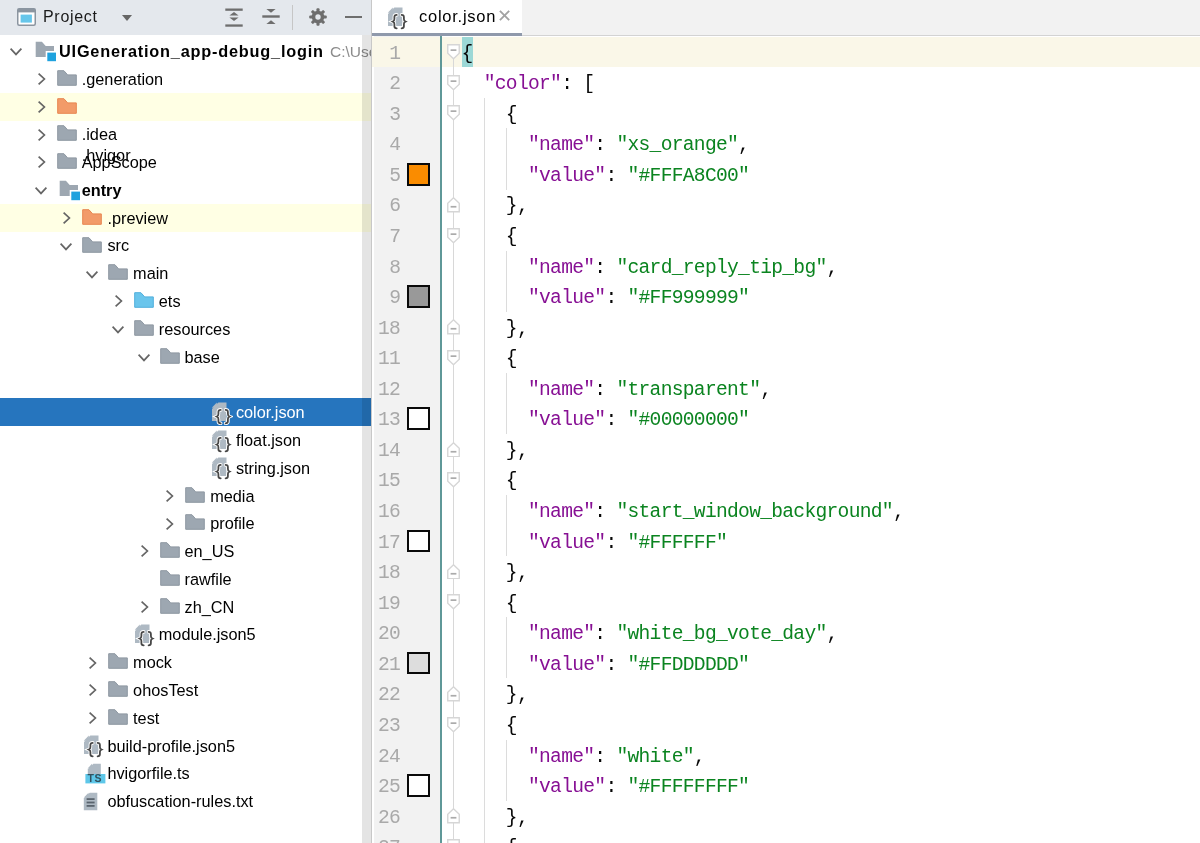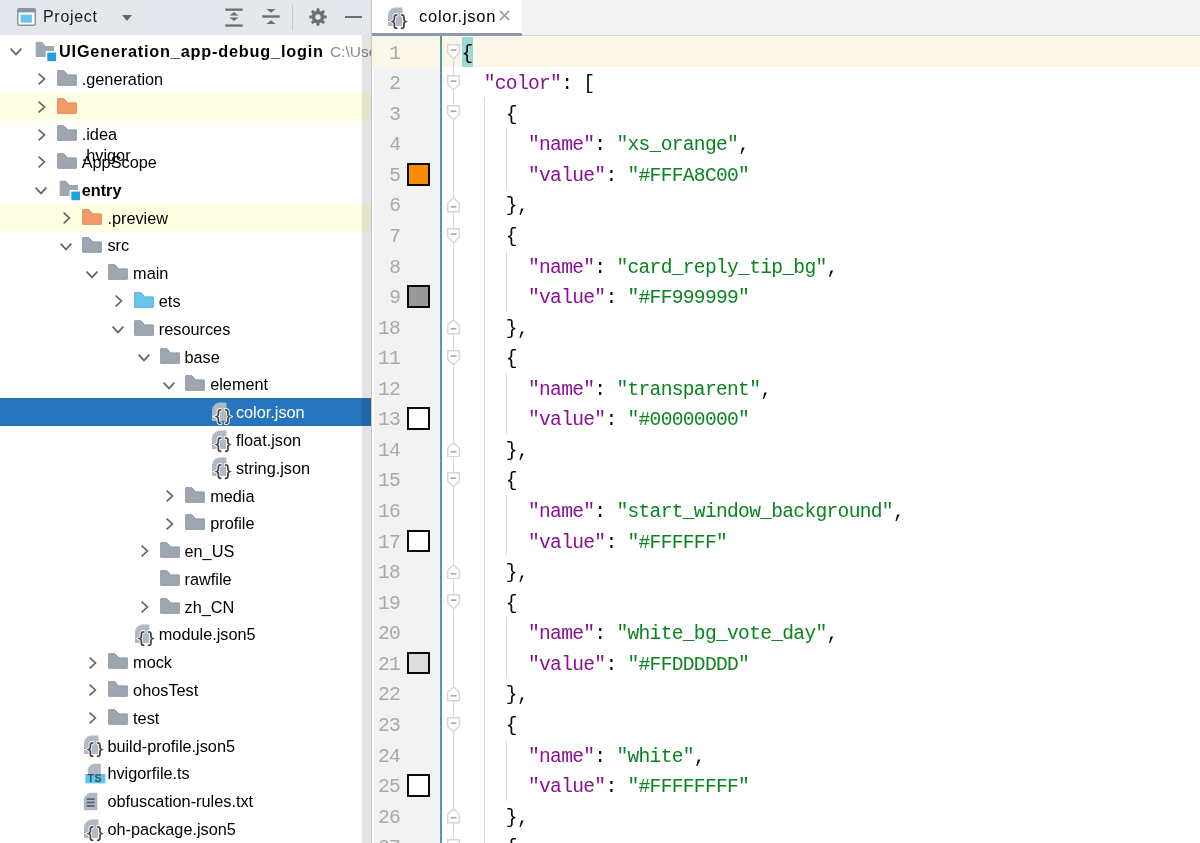--- a/index.html
+++ b/index.html
@@ -154,29 +154,20 @@
       </div>
       <div class="trow" style="top:342.8px;">
         <span class="chv" style="left:136.5px"><svg width="14" height="14" viewBox="0 0 14 14" style="">
             <path d="M1.6,4.6 L7,10.4 L12.4,4.6" fill="none" stroke="#656565" stroke-width="1.7"></path>
           </svg></span>
         <span class="ticn" style="left:159.5px;top:4.9px"><svg width="20" height="16" viewBox="0 0 20 16" style="">
             <path d="M0.7,15.3 V0.7 H6.9 L10.7,4.9 H19.3 V15.3 Z" fill="#9DA7B1" stroke="#8E98A2" stroke-width="1"></path>
           </svg></span>
         <span class="tlbl" style="left:184.5px;">base</span>
       </div>
-      <div class="trow" style="top:370.6px;">
-        <span class="chv" style="left:162.2px"><svg width="14" height="14" viewBox="0 0 14 14" style="">
-            <path d="M1.6,4.6 L7,10.4 L12.4,4.6" fill="none" stroke="#656565" stroke-width="1.7"></path>
-          </svg></span>
-        <span class="ticn" style="left:185.2px;top:4.9px"><svg width="20" height="16" viewBox="0 0 20 16" style="">
-            <path d="M0.7,15.3 V0.7 H6.9 L10.7,4.9 H19.3 V15.3 Z" fill="#9DA7B1" stroke="#8E98A2" stroke-width="1"></path>
-          </svg></span>
-        <span class="tlbl" style="left:210.2px;">element</span>
-      </div>
       <div class="trow" style="top:398.4px;background:#2675BE;">
         <span class="ticn" style="left:211.4px;top:3.4px"><svg width="22" height="23" viewBox="0 0 22 23" style="">
             <path d="M0.8,5.8 L5.8,0.5 L5.8,5.8 Z" fill="#AEB9C3"></path>
             <path d="M7.3,0.5 H15.5 V19 H1 V6.9 Z" fill="#AEB9C3"></path>
             <path d="M9.7,7.9 Q7.4,7.9 7.4,9.9 V12.1 Q7.4,14 5.9,14.6 Q7.4,15.2 7.4,17.1 V19.3 Q7.4,21.3 9.7,21.3" fill="none" stroke="#FFFFFF" stroke-width="3.6" stroke-linecap="round"></path>
             <path d="M14.6,7.9 Q16.9,7.9 16.9,9.9 V12.1 Q16.9,14 18.4,14.6 Q16.9,15.2 16.9,17.1 V19.3 Q16.9,21.3 14.6,21.3" fill="none" stroke="#FFFFFF" stroke-width="3.6" stroke-linecap="round"></path>
             <path d="M9.7,7.9 Q7.4,7.9 7.4,9.9 V12.1 Q7.4,14 5.9,14.6 Q7.4,15.2 7.4,17.1 V19.3 Q7.4,21.3 9.7,21.3" fill="none" stroke="#474747" stroke-width="1.8" stroke-linecap="round"></path>
             <path d="M14.6,7.9 Q16.9,7.9 16.9,9.9 V12.1 Q16.9,14 18.4,14.6 Q16.9,15.2 16.9,17.1 V19.3 Q16.9,21.3 14.6,21.3" fill="none" stroke="#474747" stroke-width="1.8" stroke-linecap="round"></path>
           </svg></span>
         <span class="tlbl" style="left:235.9px;color:#FFFFFF;">color.json</span>
@@ -305,31 +296,20 @@
       </div>
       <div class="trow" style="top:787.4px;">
         <span class="ticn" style="left:82.9px;top:4.3px"><svg width="15" height="19" viewBox="0 0 15 19" style="">
             <path d="M1.4,5 L5.5,0.7 L5.5,5 Z" fill="#AEB9C3"></path>
             <path d="M6.8,0.7 H14.3 V18.3 H0.8 V6 Z" fill="#AEB9C3"></path>
             <rect x="3.6" y="6.2" width="8" height="1.8" fill="#5A646E"></rect>
             <rect x="3.6" y="9.6" width="8" height="1.8" fill="#5A646E"></rect>
             <rect x="3.6" y="13" width="8" height="1.8" fill="#5A646E"></rect>
           </svg></span>
         <span class="tlbl" style="left:107.4px;">obfuscation-rules.txt</span>
-      </div>
-      <div class="trow" style="top:815.2px;">
-        <span class="ticn" style="left:82.9px;top:3.4px"><svg width="22" height="23" viewBox="0 0 22 23" style="">
-            <path d="M0.8,5.8 L5.8,0.5 L5.8,5.8 Z" fill="#AEB9C3"></path>
-            <path d="M7.3,0.5 H15.5 V19 H1 V6.9 Z" fill="#AEB9C3"></path>
-            <path d="M9.7,7.9 Q7.4,7.9 7.4,9.9 V12.1 Q7.4,14 5.9,14.6 Q7.4,15.2 7.4,17.1 V19.3 Q7.4,21.3 9.7,21.3" fill="none" stroke="#FFFFFF" stroke-width="3.6" stroke-linecap="round"></path>
-            <path d="M14.6,7.9 Q16.9,7.9 16.9,9.9 V12.1 Q16.9,14 18.4,14.6 Q16.9,15.2 16.9,17.1 V19.3 Q16.9,21.3 14.6,21.3" fill="none" stroke="#FFFFFF" stroke-width="3.6" stroke-linecap="round"></path>
-            <path d="M9.7,7.9 Q7.4,7.9 7.4,9.9 V12.1 Q7.4,14 5.9,14.6 Q7.4,15.2 7.4,17.1 V19.3 Q7.4,21.3 9.7,21.3" fill="none" stroke="#474747" stroke-width="1.8" stroke-linecap="round"></path>
-            <path d="M14.6,7.9 Q16.9,7.9 16.9,9.9 V12.1 Q16.9,14 18.4,14.6 Q16.9,15.2 16.9,17.1 V19.3 Q16.9,21.3 14.6,21.3" fill="none" stroke="#474747" stroke-width="1.8" stroke-linecap="round"></path>
-          </svg></span>
-        <span class="tlbl" style="left:107.4px;">oh-package.json5</span>
       </div>
 </div>
 <div id="shade"></div>
 <div id="hdr">
 <span style="position:absolute;left:17px;top:8px"><svg width="19" height="18" viewBox="0 0 19 18" style="">
           <rect x="0.75" y="0.75" width="17.5" height="16.5" rx="1.5" fill="#FFFFFF" stroke="#8B95A0" stroke-width="1.5"></rect>
           <path d="M0.75,0.75 H18.25 V4.4 H0.75 Z" fill="#8B95A0"></path>
           <rect x="3.6" y="6.6" width="11.3" height="8" fill="#66C6EA"></rect>
         </svg></span>
       <span style="position:absolute;left:225px;top:8px"><svg width="18" height="20" viewBox="0 0 18 20" style="">

